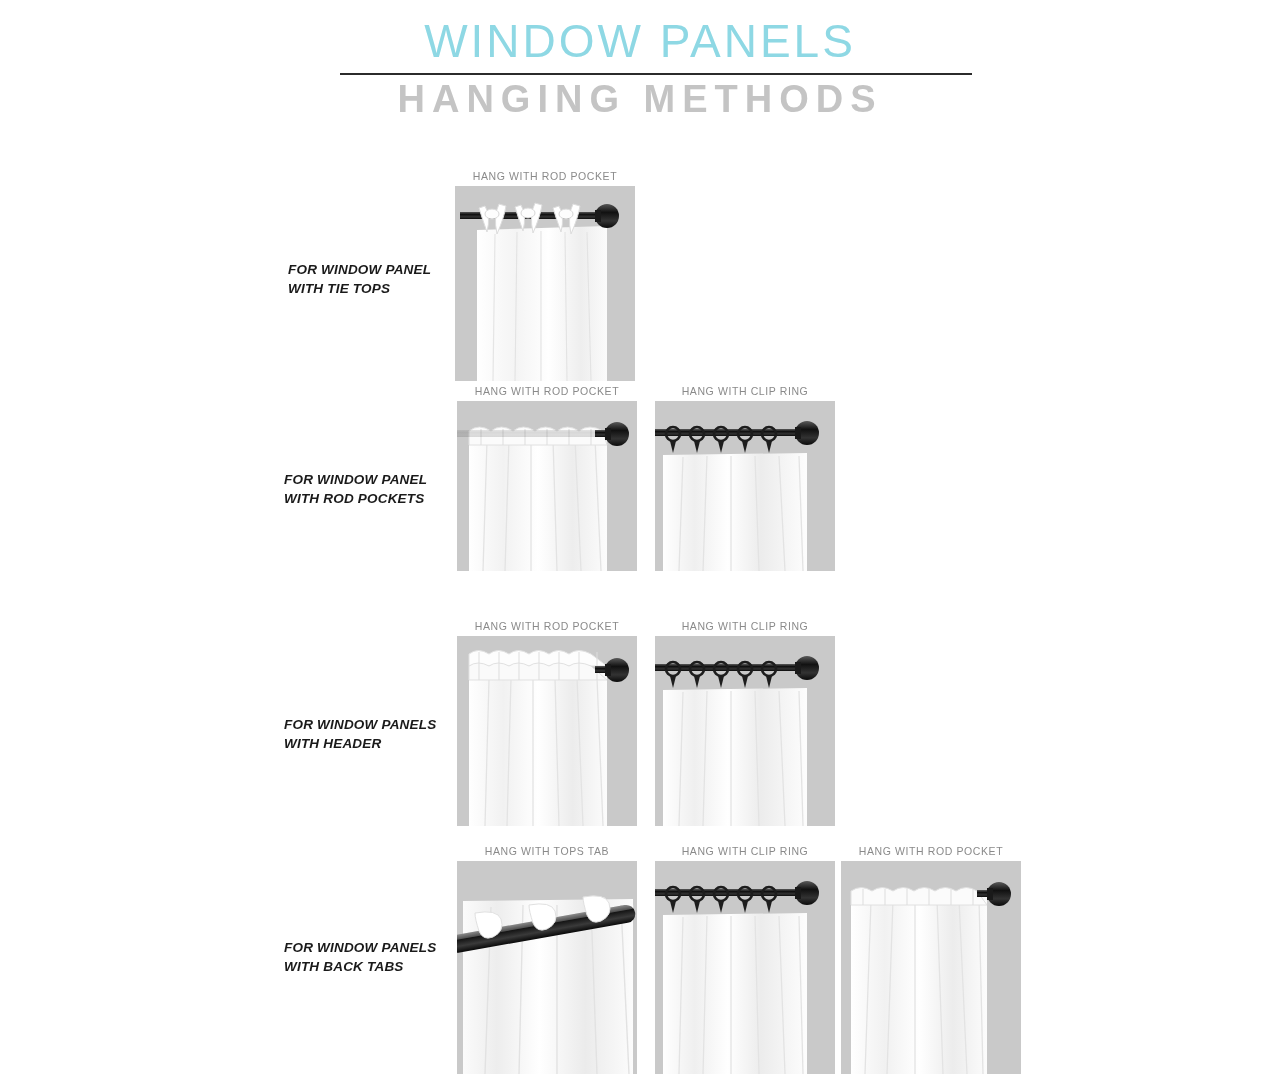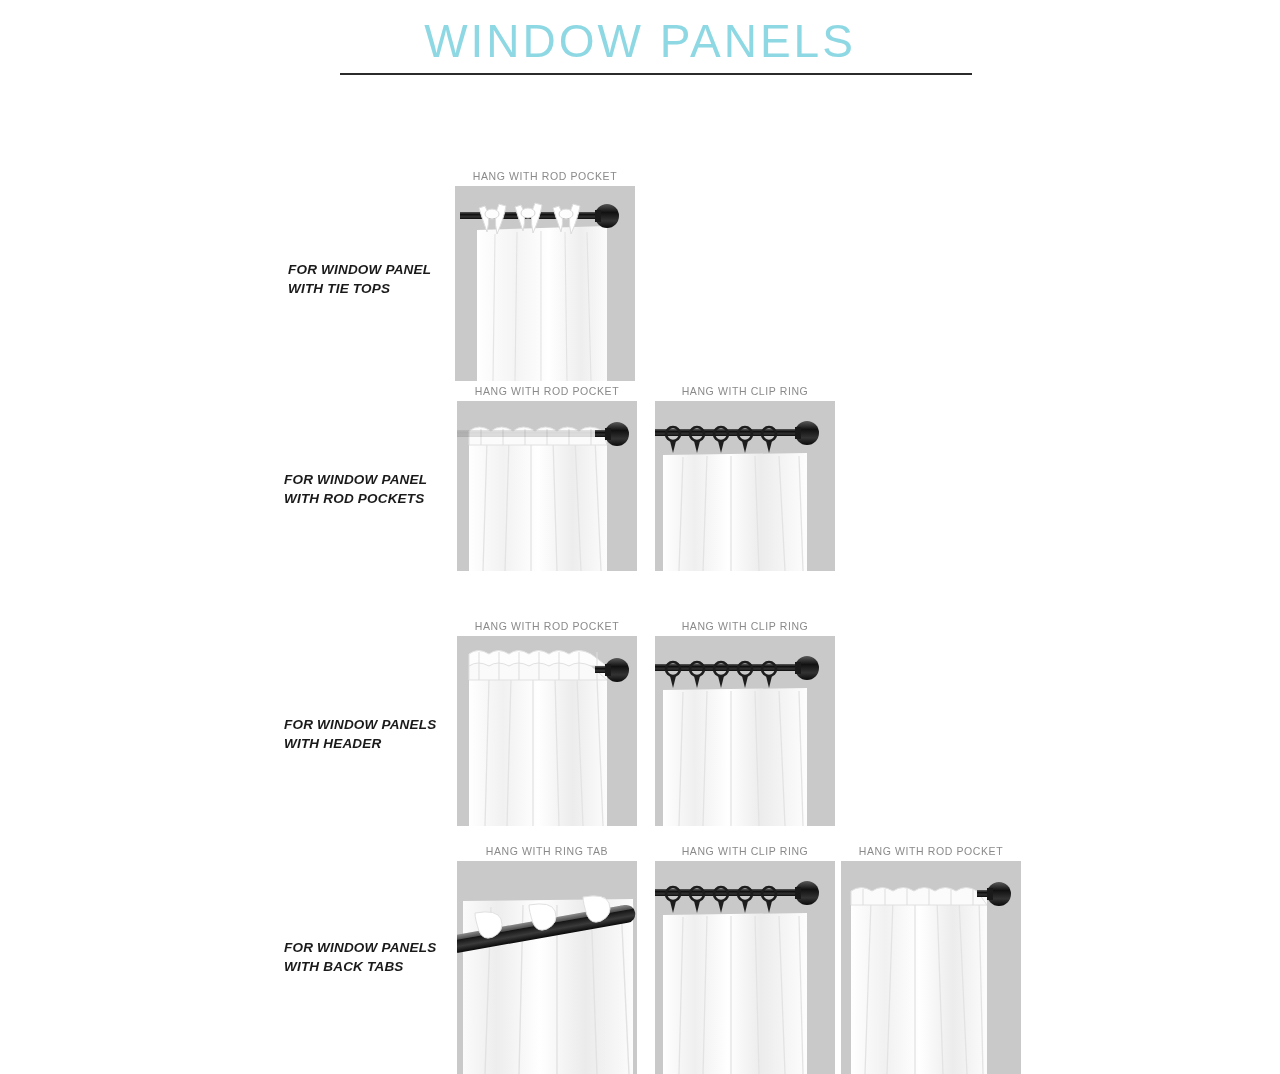--- a/index.html
+++ b/index.html
@@ -100,20 +100,21 @@
   
   .scene { position: absolute; left: 0; top: 0; width: 100%; height: 100%; }
   .scene svg { display: block; width: 100%; height: 100%; }
 </style>
 </head>
 <body>
 
 <div class="header">
   <div class="title-main">WINDOW PANELS</div>
   <div class="title-rule"></div>
+  <div class="title-sub">HANGING METHODS</div>
 </div>
 
 <div class="row" id="row-0" style="top:170px;">
   <div class="row-label" style="left:288px; top:90px; width:200px;">FOR WINDOW PANEL
 WITH TIE TOPS</div>
 
   <div class="cell" style="left:455px; top:0px;">
     <div class="cell-caption">HANG WITH ROD POCKET</div>
     <div class="cell-img" style="height:195px;">
       <div class="scene">
@@ -378,21 +379,21 @@
       </div>
     </div>
   </div>
 </div>
 
 <div class="row" id="row-3" style="top:845px;">
   <div class="row-label" style="left:284px; top:93px; width:215px;">FOR WINDOW PANELS
 WITH BACK TABS</div>
 
   <div class="cell" style="left:457px; top:0px;">
-    <div class="cell-caption">HANG WITH RING TAB</div>
+    <div class="cell-caption">HANG WITH TOPS TAB</div>
     <div class="cell-img" style="height:213px;">
       <div class="scene">
         <svg viewBox="0 0 180 213" preserveAspectRatio="none">
           <defs>
             <linearGradient id="fab6" x1="0" y1="0" x2="1" y2="0">
               <stop offset="0%" stop-color="#fbfbfb"></stop>
               <stop offset="20%" stop-color="#ededed"></stop>
               <stop offset="45%" stop-color="#ffffff"></stop>
               <stop offset="72%" stop-color="#ebebeb"></stop>
               <stop offset="100%" stop-color="#fcfcfc"></stop>

